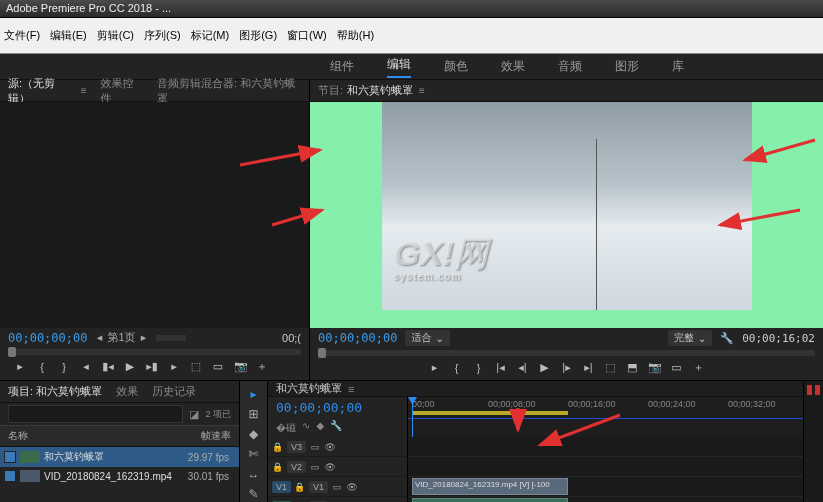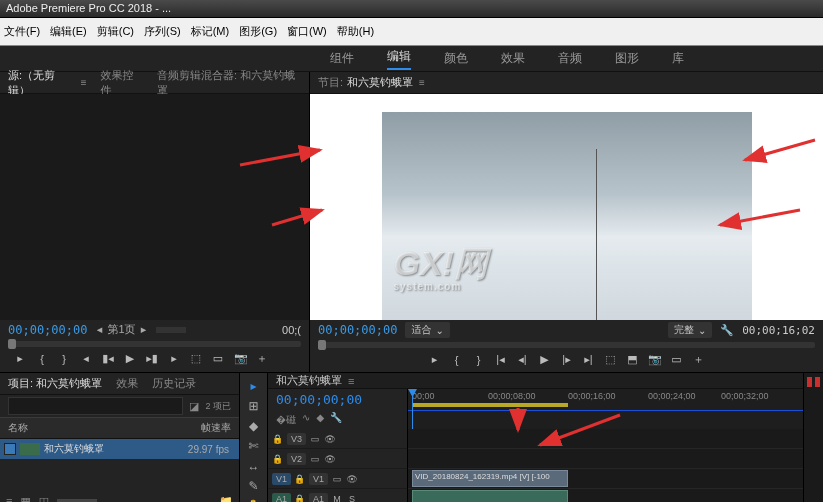--- a/index.html
+++ b/index.html
@@ -2,21 +2,21 @@
 <html><head>
 <meta charset="utf-8">
 <style>
 * { margin: 0; padding: 0; box-sizing: border-box; font-family: "Microsoft YaHei", Arial, sans-serif; }
 body { background: #232323; color: #c8c8c8; font-size: 11px; width: 823px; height: 502px; overflow: hidden; position: relative; }
 
 
 .titlebar { height: 18px; background: linear-gradient(#4a4a4a,#2a2a2a); color: #eee; font-size: 11px; padding: 2px 6px; border-bottom: 1px solid #000; white-space: nowrap; overflow: hidden; }
 
 
-.menubar { height: 28px; background: #f0f0f0; color: #000; font-size: 11px; display: flex; align-items: center; padding: 0 4px; border-bottom: 1px solid #888; }
+.menubar { height: 36px; background: #f0f0f0; color: #000; font-size: 11px; display: flex; align-items: center; padding: 0 4px; border-bottom: 1px solid #888; }
 .menubar span { margin-right: 10px; }
 
 
 .workspacebar { height: 26px; background: #232323; display: flex; align-items: center; padding-left: 330px; gap: 33px; font-size: 12px; color: #999; border-bottom: 1px solid #111; }
 .workspacebar .ws-item.active { color: #ddd; border-bottom: 2px solid #2d8ceb; padding-bottom: 3px; }
 
 
 .mainrow { display: flex; height: 300px; }
 
 
@@ -32,21 +32,21 @@
 .tc-blue { color: #3a9be8; font-family: monospace; font-size: 12px; }
 .page-ctrl { display: flex; align-items: center; gap: 2px; color: #aaa; }
 .page-ctrl .btn { width: 12px; text-align: center; }
 .slider-bar { height: 6px; background: #333; margin: 4px 0; position: relative; border-radius: 2px; }
 .slider-bar .knob { position: absolute; left: 0; top: -2px; width: 8px; height: 10px; background: #777; border-radius: 2px; }
 .transport { display: flex; align-items: center; gap: 10px; color: #bbb; font-size: 11px; justify-content: flex-start; padding: 0 6px; }
 .transport .icon { width: 12px; text-align: center; cursor: pointer; }
 
 
 .program-panel { flex: 1; background: #1a1a1a; display: flex; flex-direction: column; }
-.prog-body { flex: 1; background: #ffffff; position: relative; display: flex; align-items: flex-end; justify-content: center; }
+.prog-body { flex: 1; background: #86efac; position: relative; display: flex; align-items: flex-start; justify-content: center; }
 .video-frame { width: 370px; height: 208px; background: linear-gradient(180deg,#8f9da6 0%,#b8c4cb 40%,#e5ebef 60%,#cfd8de 100%); position: relative; overflow: hidden; }
 .video-frame .pole { position: absolute; left: 58%; top: 18%; width: 1px; height: 82%; background: #555; }
 .watermark { position: absolute; left: 12px; bottom: 28px; color: rgba(255,255,255,0.55); font-size: 34px; font-weight: bold; font-style: italic; text-shadow: 1px 1px 2px rgba(0,0,0,0.4); }
 .watermark .sub { display: block; font-size: 10px; font-style: normal; font-weight: bold; letter-spacing: 1px; margin-top: -6px; }
 .prog-footer { height: 52px; background: #232323; padding: 2px 8px; }
 .prog-footer .row1 { display: flex; align-items: center; gap: 8px; }
 .prog-footer .dd { background: #333; padding: 1px 6px; border-radius: 2px; font-size: 10px; display: flex; align-items: center; gap: 4px; }
 .prog-footer .spacer { flex: 1; }
 .wrench { color: #bbb; }
 
@@ -254,20 +254,26 @@
       <div class="proj-head">
         <div class="col col-name">名称</div>
         <div class="col col-fps">帧速率</div>
       </div>
       <div class="proj-row sel">
         <span class="ck"></span>
         <span class="thumb"></span>
         <span class="nm">和六莫钓蛾罩</span>
         <span class="fp">29.97 fps</span>
       </div>
+      <div class="proj-row">
+        <span class="ck"></span>
+        <span class="thumb vid"></span>
+        <span class="nm">VID_20180824_162319.mp4</span>
+        <span class="fp">30.01 fps</span>
+      </div>
     </div>
     <div class="proj-foot">
       <span class="ico">≡</span>
       <span class="ico">▦</span>
       <span class="ico">◫</span>
       <span style="width:40px;height:4px;background:#444"></span>
       <span style="flex:1"></span>
       <span class="ico">📁</span>
     </div>
   </div>
@@ -297,21 +303,21 @@
           <span>◆</span>
           <span>🔧</span>
         </div>
       </div>
       <div class="tl-ruler-area">
         <div class="tl-ruler">
           <span class="tick" style="left:4px">00;00</span>
           <span class="tick" style="left:80px">00;00;08;00</span>
           <span class="tick" style="left:160px">00;00;16;00</span>
           <span class="tick" style="left:240px">00;00;24;00</span>
-          <span class="tick" style="left:313px">00;00;32;00</span>
+          <span class="tick" style="left:320px">00;00;32;00</span>
           <span class="tick" style="left:400px">00;00;40;0</span>
           <div class="yellow" style="left:4px;width:156px"></div>
           <div class="playhead" style="left:4px"></div>
         </div>
       </div>
     </div>
     <div class="tl-tracks">
       <div class="tl-track-labels">
         <div class="track-row">
             <span class="ico">🔒</span>

